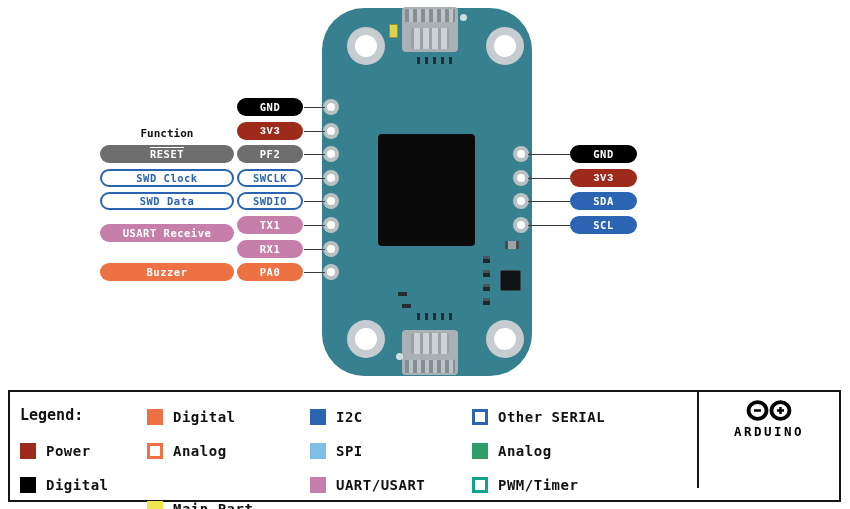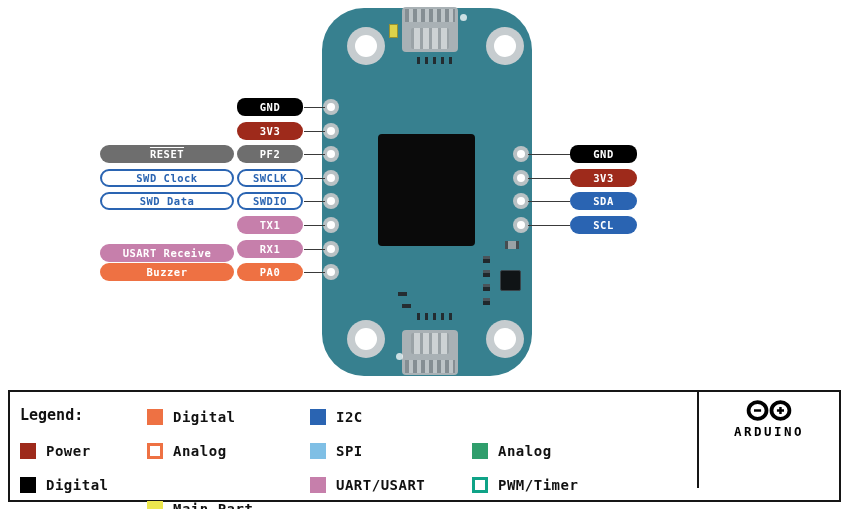--- a/index.html
+++ b/index.html
@@ -30,22 +30,22 @@
   .smt { position:absolute; width:7px; height:7px; background:linear-gradient(180deg,#4A545A 0 3px,#20282C 3px); }
   .mark { position:absolute; background:#252D31; }
 
   
   .line { position:absolute; height:1.5px; background:#3A3A3A; }
   .pill { position:absolute; height:18px; border-radius:9px; display:flex; align-items:center; justify-content:center;
           font-size:10.5px; font-weight:bold; letter-spacing:.5px; color:#fff; white-space:nowrap; }
   .fpill { width:134px; left:100px; }
   .ppill { width:66px;  left:237px; }
   .rpill { width:67px;  left:570px; }
-  .c-ground { background:var(--ground_black);border-radius:8px; }
-  .c-power  { background:var(--power_red); }
+  .c-ground { background:var(--ground_black); }
+  .c-power  { background:var(--power_red);font-family:Liberation Mono, monospace; }
   .c-gray   { background:var(--reset_gray); }
   .c-serial { background:#fff; border:2px solid var(--i2c_blue); color:var(--i2c_blue); }
   .c-uart   { background:var(--uart_pink); }
   .c-digital{ background:var(--digital_orange); }
   .c-i2c    { background:var(--i2c_blue); }
   .ol { text-decoration:overline; }
   .func-header { position:absolute; left:100px; top:127px; width:134px; text-align:center;
                  font-size:11px; font-weight:bold; color:#111; }
 
   
@@ -150,20 +150,21 @@
         <i></i>
       </div>
     <div class="pad" style="left:191px;top:185px">
         <i></i>
       </div>
     <div class="pad" style="left:191px;top:209px">
         <i></i>
       </div>
   </div>
 
+  <div class="func-header">Function</div>
 
   <div class="line" style="left:304px;top:106.5px;width:21px"></div>
   <div class="line" style="left:304px;top:130.5px;width:21px"></div>
   <div class="line" style="left:304px;top:153.5px;width:21px"></div>
   <div class="line" style="left:304px;top:177.5px;width:21px"></div>
   <div class="line" style="left:304px;top:200.5px;width:21px"></div>
   <div class="line" style="left:304px;top:224.5px;width:21px"></div>
   <div class="line" style="left:304px;top:248.5px;width:21px"></div>
   <div class="line" style="left:304px;top:271.5px;width:21px"></div>
 
@@ -176,21 +177,21 @@
   <div class="pill ppill c-gray" style="top:145px">PF2</div>
 
   <div class="pill fpill c-serial" style="top:169px">SWD Clock</div>
   <div class="pill ppill c-serial" style="top:169px">SWCLK</div>
 
   <div class="pill fpill c-serial" style="top:192px">SWD Data</div>
   <div class="pill ppill c-serial" style="top:192px">SWDIO</div>
 
   <div class="pill ppill c-uart" style="top:216px">TX1</div>
 
-  <div class="pill fpill c-uart" style="top:244px">USART Receive</div>
+  <div class="pill fpill c-uart" style="top:224px">USART Receive</div>
   <div class="pill ppill c-uart" style="top:240px">RX1</div>
 
   <div class="pill fpill c-digital" style="top:263px">Buzzer</div>
   <div class="pill ppill c-digital" style="top:263px">PA0</div>
 
   <div class="line" style="left:528px;top:153.5px;width:42px"></div>
   <div class="line" style="left:528px;top:177.5px;width:42px"></div>
   <div class="line" style="left:528px;top:200.5px;width:42px"></div>
   <div class="line" style="left:528px;top:224.5px;width:42px"></div>
 
@@ -231,20 +232,24 @@
   </div>
   <div class="lg-item" style="left:310px;top:442px">
     <span class="sw" style="background:var(--spi_light_blue)"></span>
     <span class="lg-label">SPI</span>
   </div>
   <div class="lg-item" style="left:310px;top:476px">
     <span class="sw" style="background:var(--uart_pink)"></span>
     <span class="lg-label">UART/USART</span>
   </div>
 
+  <div class="lg-item" style="left:472px;top:408px">
+    <span class="sw outline" style="border-color:var(--i2c_blue)"></span>
+    <span class="lg-label">Other SERIAL</span>
+  </div>
   <div class="lg-item" style="left:472px;top:442px">
     <span class="sw" style="background:var(--analog_green)"></span>
     <span class="lg-label">Analog</span>
   </div>
   <div class="lg-item" style="left:472px;top:476px">
     <span class="sw outline" style="border-color:var(--pwm_teal_green)"></span>
     <span class="lg-label">PWM/Timer</span>
   </div>
 
   <div class="brand">

